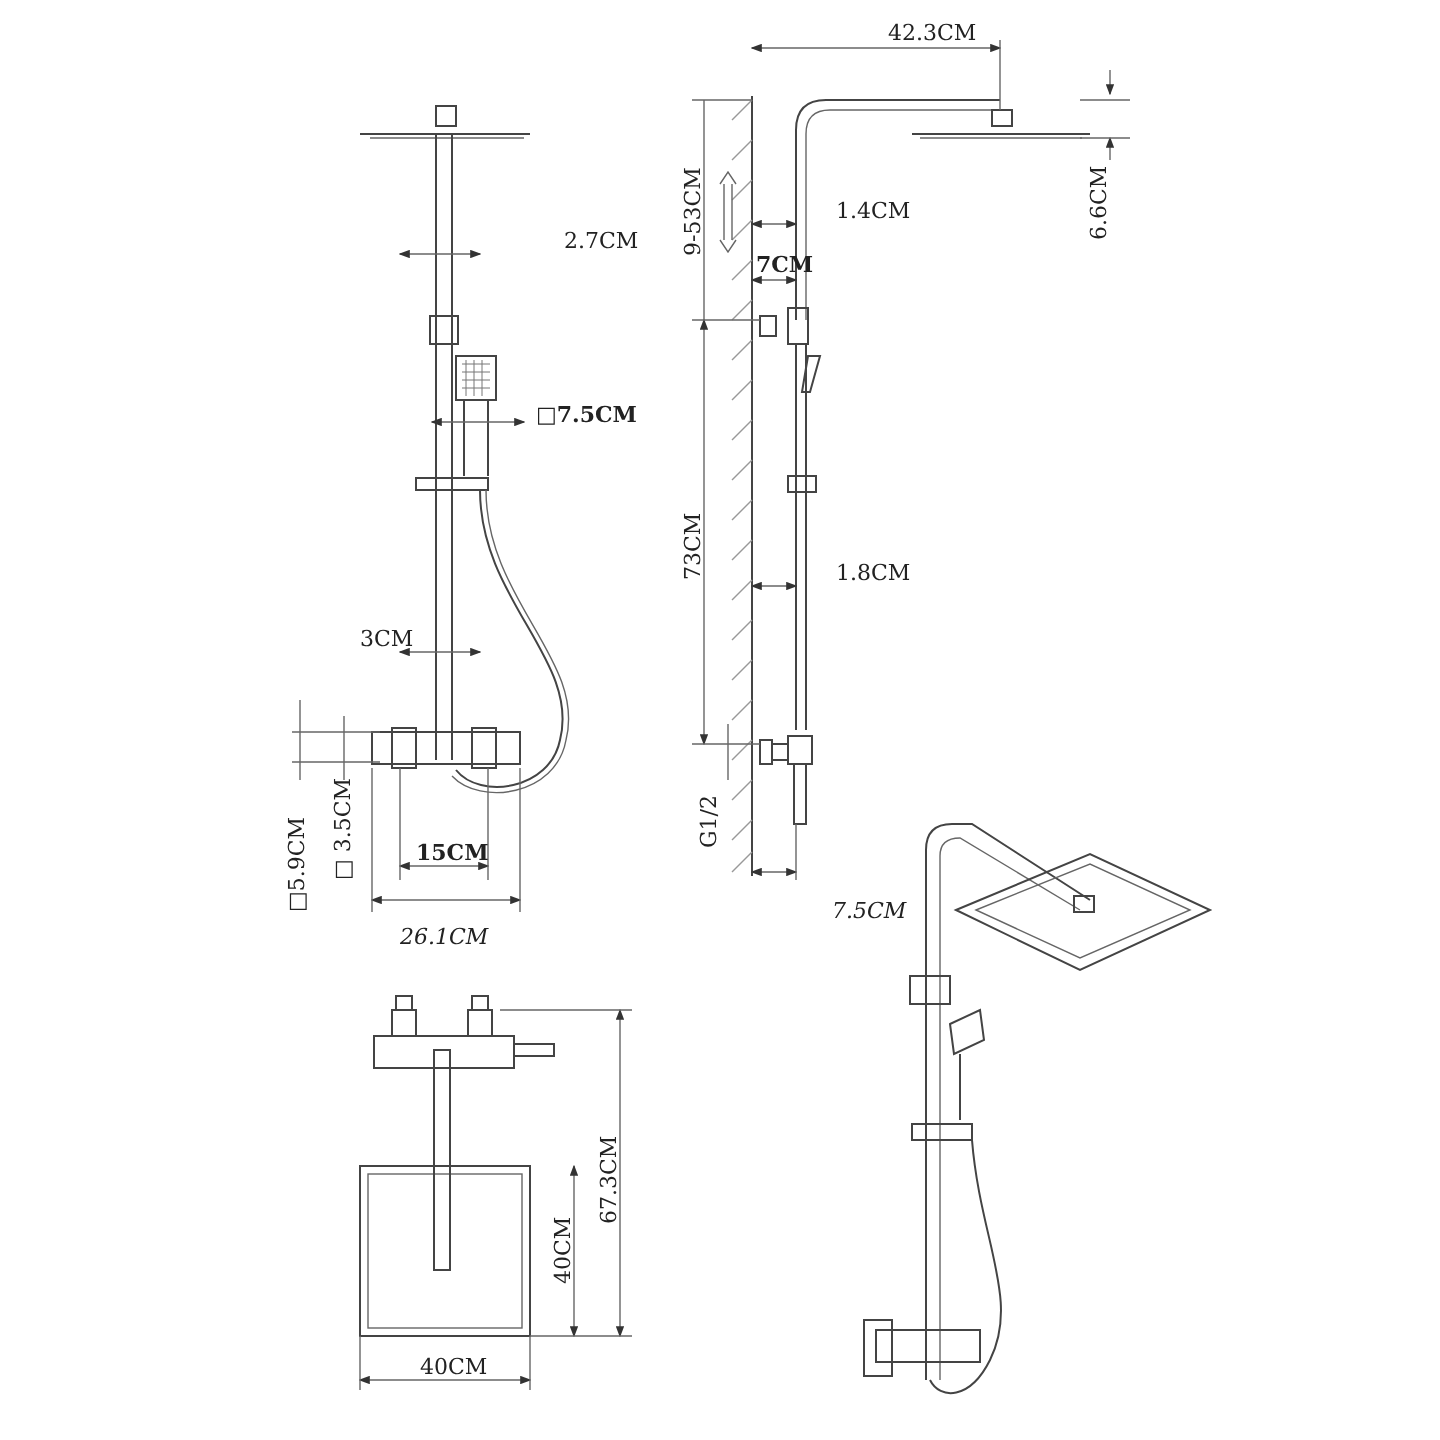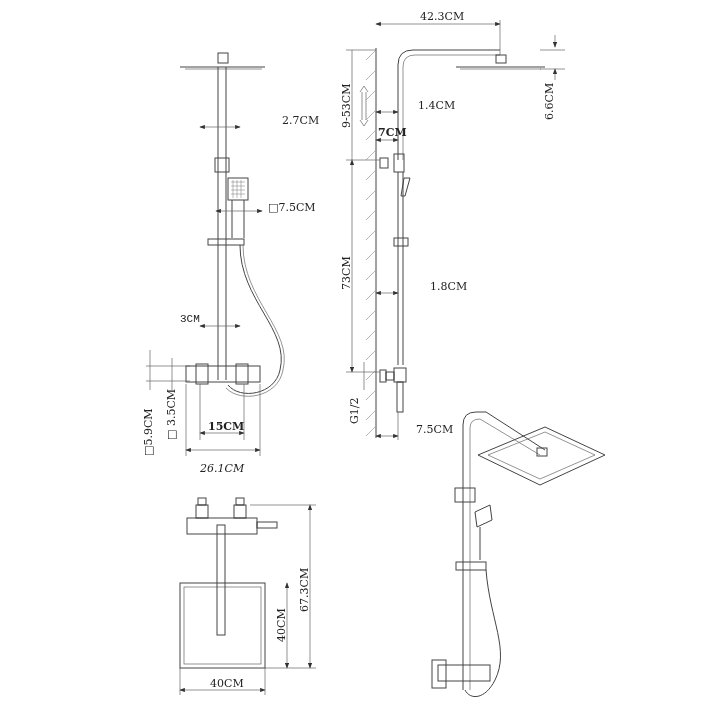--- a/index.html
+++ b/index.html
@@ -161,33 +161,33 @@
     <path class="ln" d="M475,512 L490,505 L492,520 L477,527 z"></path>
     <line class="ln" x1="480" y1="527" x2="480" y2="560"></line>
     <rect class="ln" x="456" y="562" width="30" height="8"></rect>
     <path class="ln" d="M486,570 C490,620 510,650 495,680 C485,700 470,700 465,690"></path>
     <rect class="ln" x="438" y="665" width="52" height="16"></rect>
     <rect class="ln" x="432" y="660" width="14" height="28"></rect>
   </g>
 </svg>
 
 <span class="lbl" style="left:244px;top:115px;margin-left:38px;">2.7CM</span>
-<span class="lbl" style="left:268px;top:202px;">□7.5CM</span>
-<span class="lbl" style="left:180px;top:314px;font-family:Liberation Mono, monospace;">3CM</span>
+<span class="lbl" style="left:268px;top:202px;font-weight:bold;">□7.5CM</span>
+<span class="lbl" style="left:180px;top:314px;">3CM</span>
 <span class="lbl vert" style="left:143px;top:456px;">□5.9CM</span>
 <span class="lbl vert" style="left:166px;top:440px;">□ 3.5CM</span>
 <span class="lbl" style="left:208px;top:421px;font-weight:bold;">15CM</span>
 <span class="lbl" style="left:200px;top:463px;font-style:italic;">26.1CM</span>
 
-<span class="lbl" style="left:420px;top:11px;">42.3CM</span>
+<span class="lbl" style="left:444px;top:11px;">42.3CM</span>
 <span class="lbl vert" style="left:544px;top:120px;">6.6CM</span>
 <span class="lbl vert" style="left:341px;top:128px;">9-53CM</span>
 <span class="lbl" style="left:418px;top:100px;text-align:right;">1.4CM</span>
 <span class="lbl" style="left:378px;top:127px;font-weight:bold;">7CM</span>
 <span class="lbl vert" style="left:341px;top:290px;">73CM</span>
-<span class="lbl" style="left:418px;top:281px;margin-left:12px;">1.8CM</span>
+<span class="lbl" style="left:418px;top:281px;">1.8CM</span>
 <span class="lbl vert" style="left:349px;top:424px;">G1/2</span>
-<span class="lbl" style="left:416px;top:424px;">7.5CM</span>
+<span class="lbl" style="left:416px;top:450px;font-style:italic;">7.5CM</span>
 
 <span class="lbl" style="left:210px;top:678px;">40CM</span>
 <span class="lbl vert" style="left:276px;top:642px;">40CM</span>
 <span class="lbl vert" style="left:299px;top:612px;">67.3CM</span>
 </div>
 
 </body></html>

